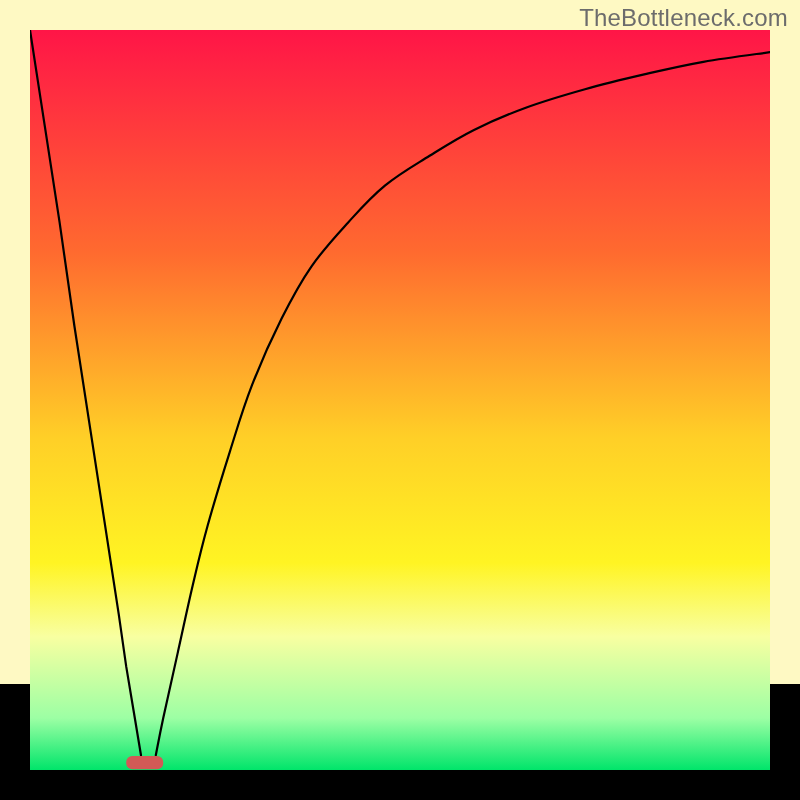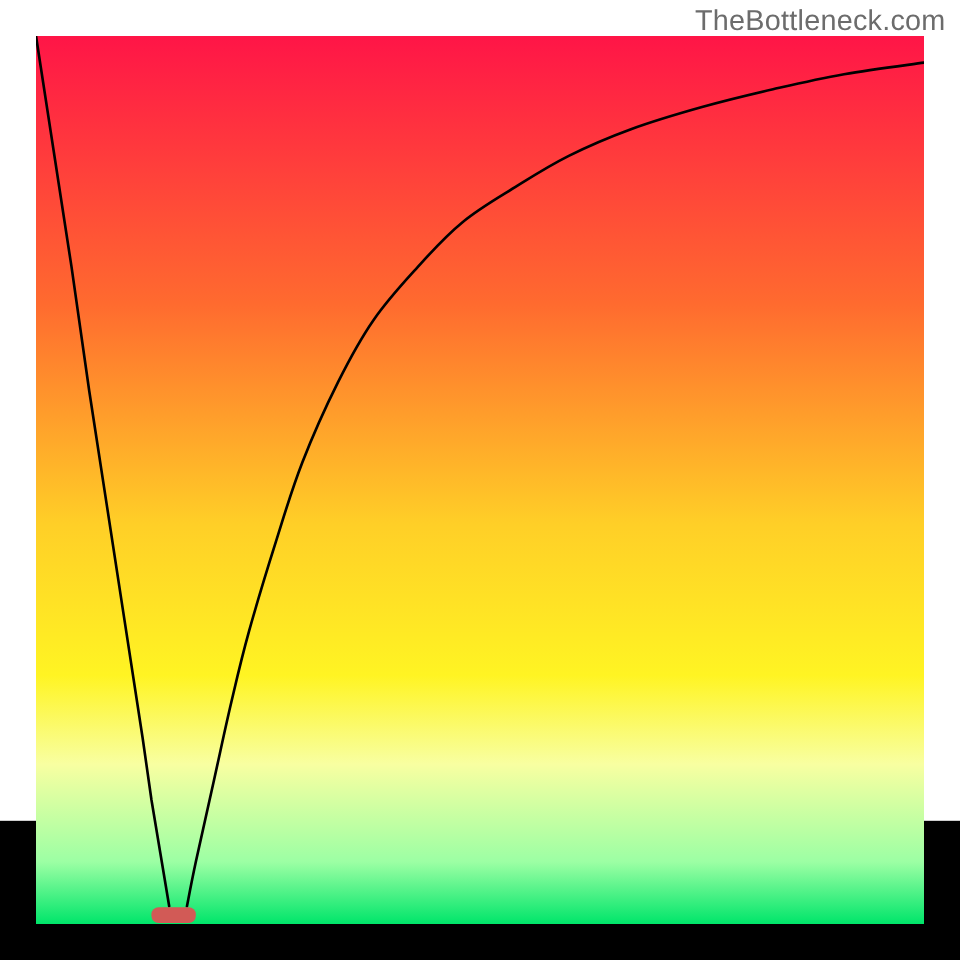--- a/index.html
+++ b/index.html
@@ -8,21 +8,21 @@
     width: 800px;
     height: 800px;
     overflow: hidden;
     background: #000;
     font-family: Arial, Helvetica, sans-serif;
   }
   .frame {
     position: relative;
     width: 800px;
     height: 684px;
-    background: #ffffff;
+    background: #fef9c3;
   }
   .plot {
     position: absolute;
     left: 30px;
     top: 30px;
     width: 740px;
     height: 740px;
     overflow: hidden;
   }
   .watermark {

